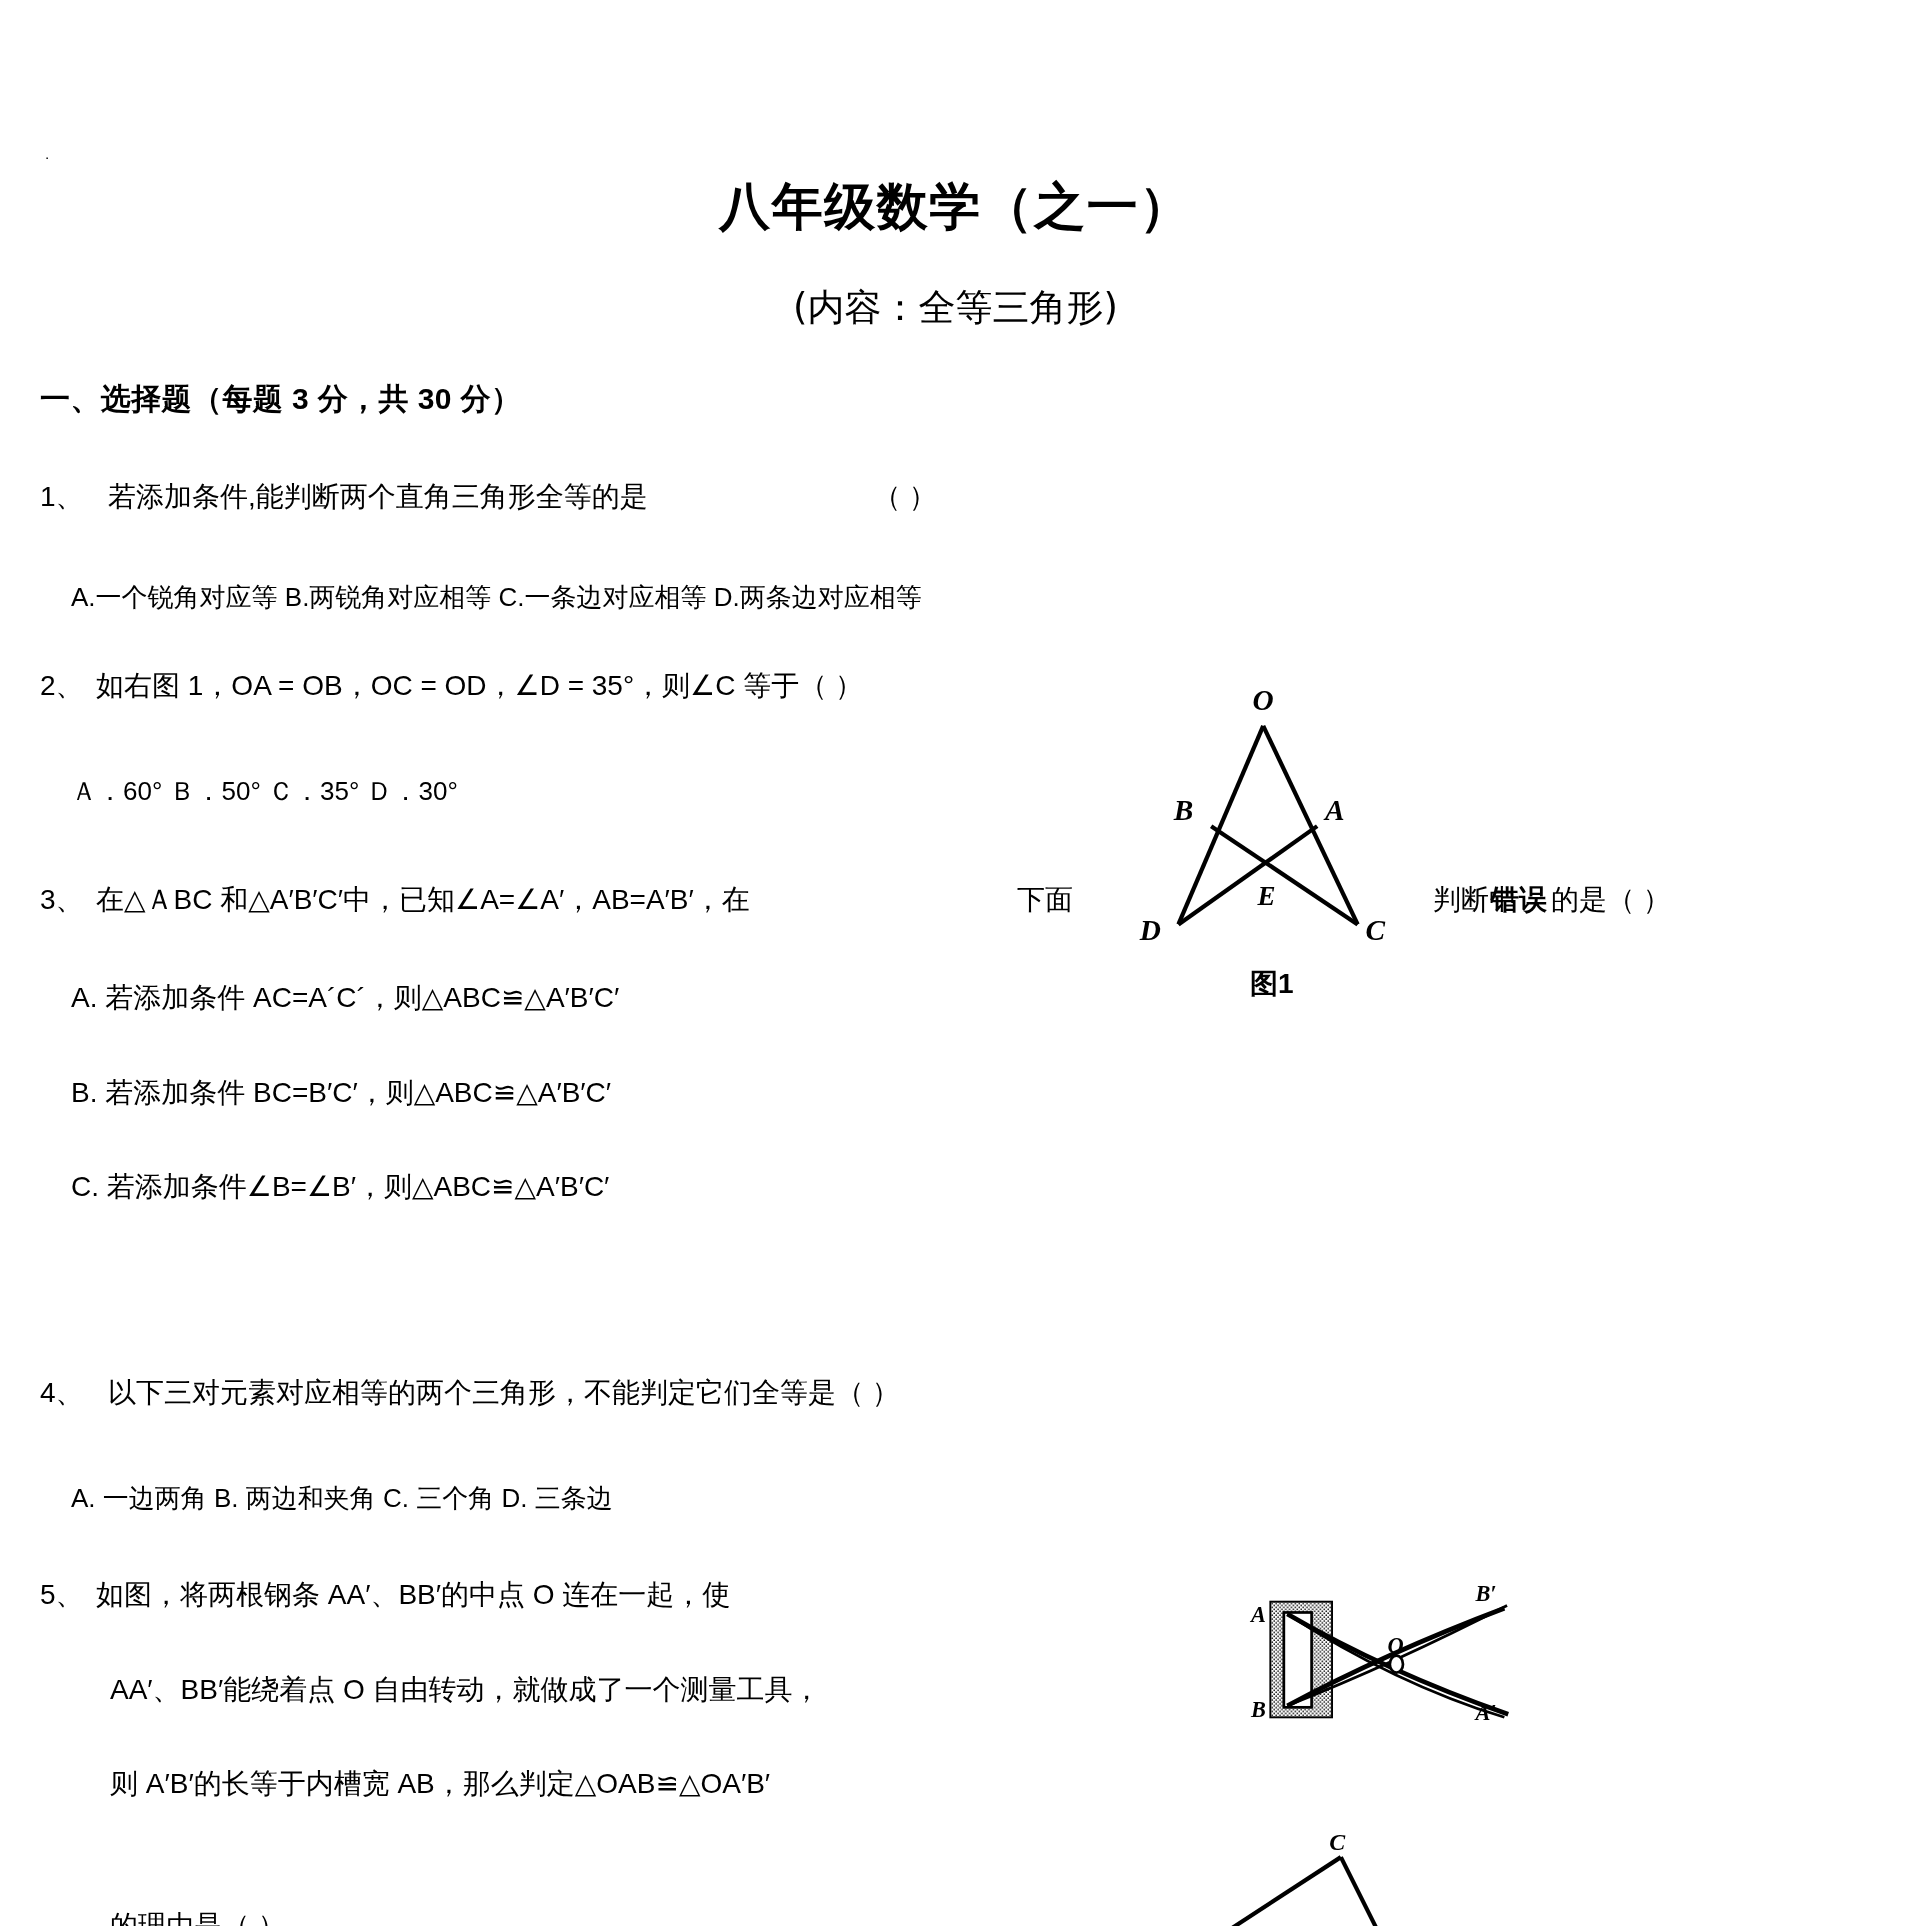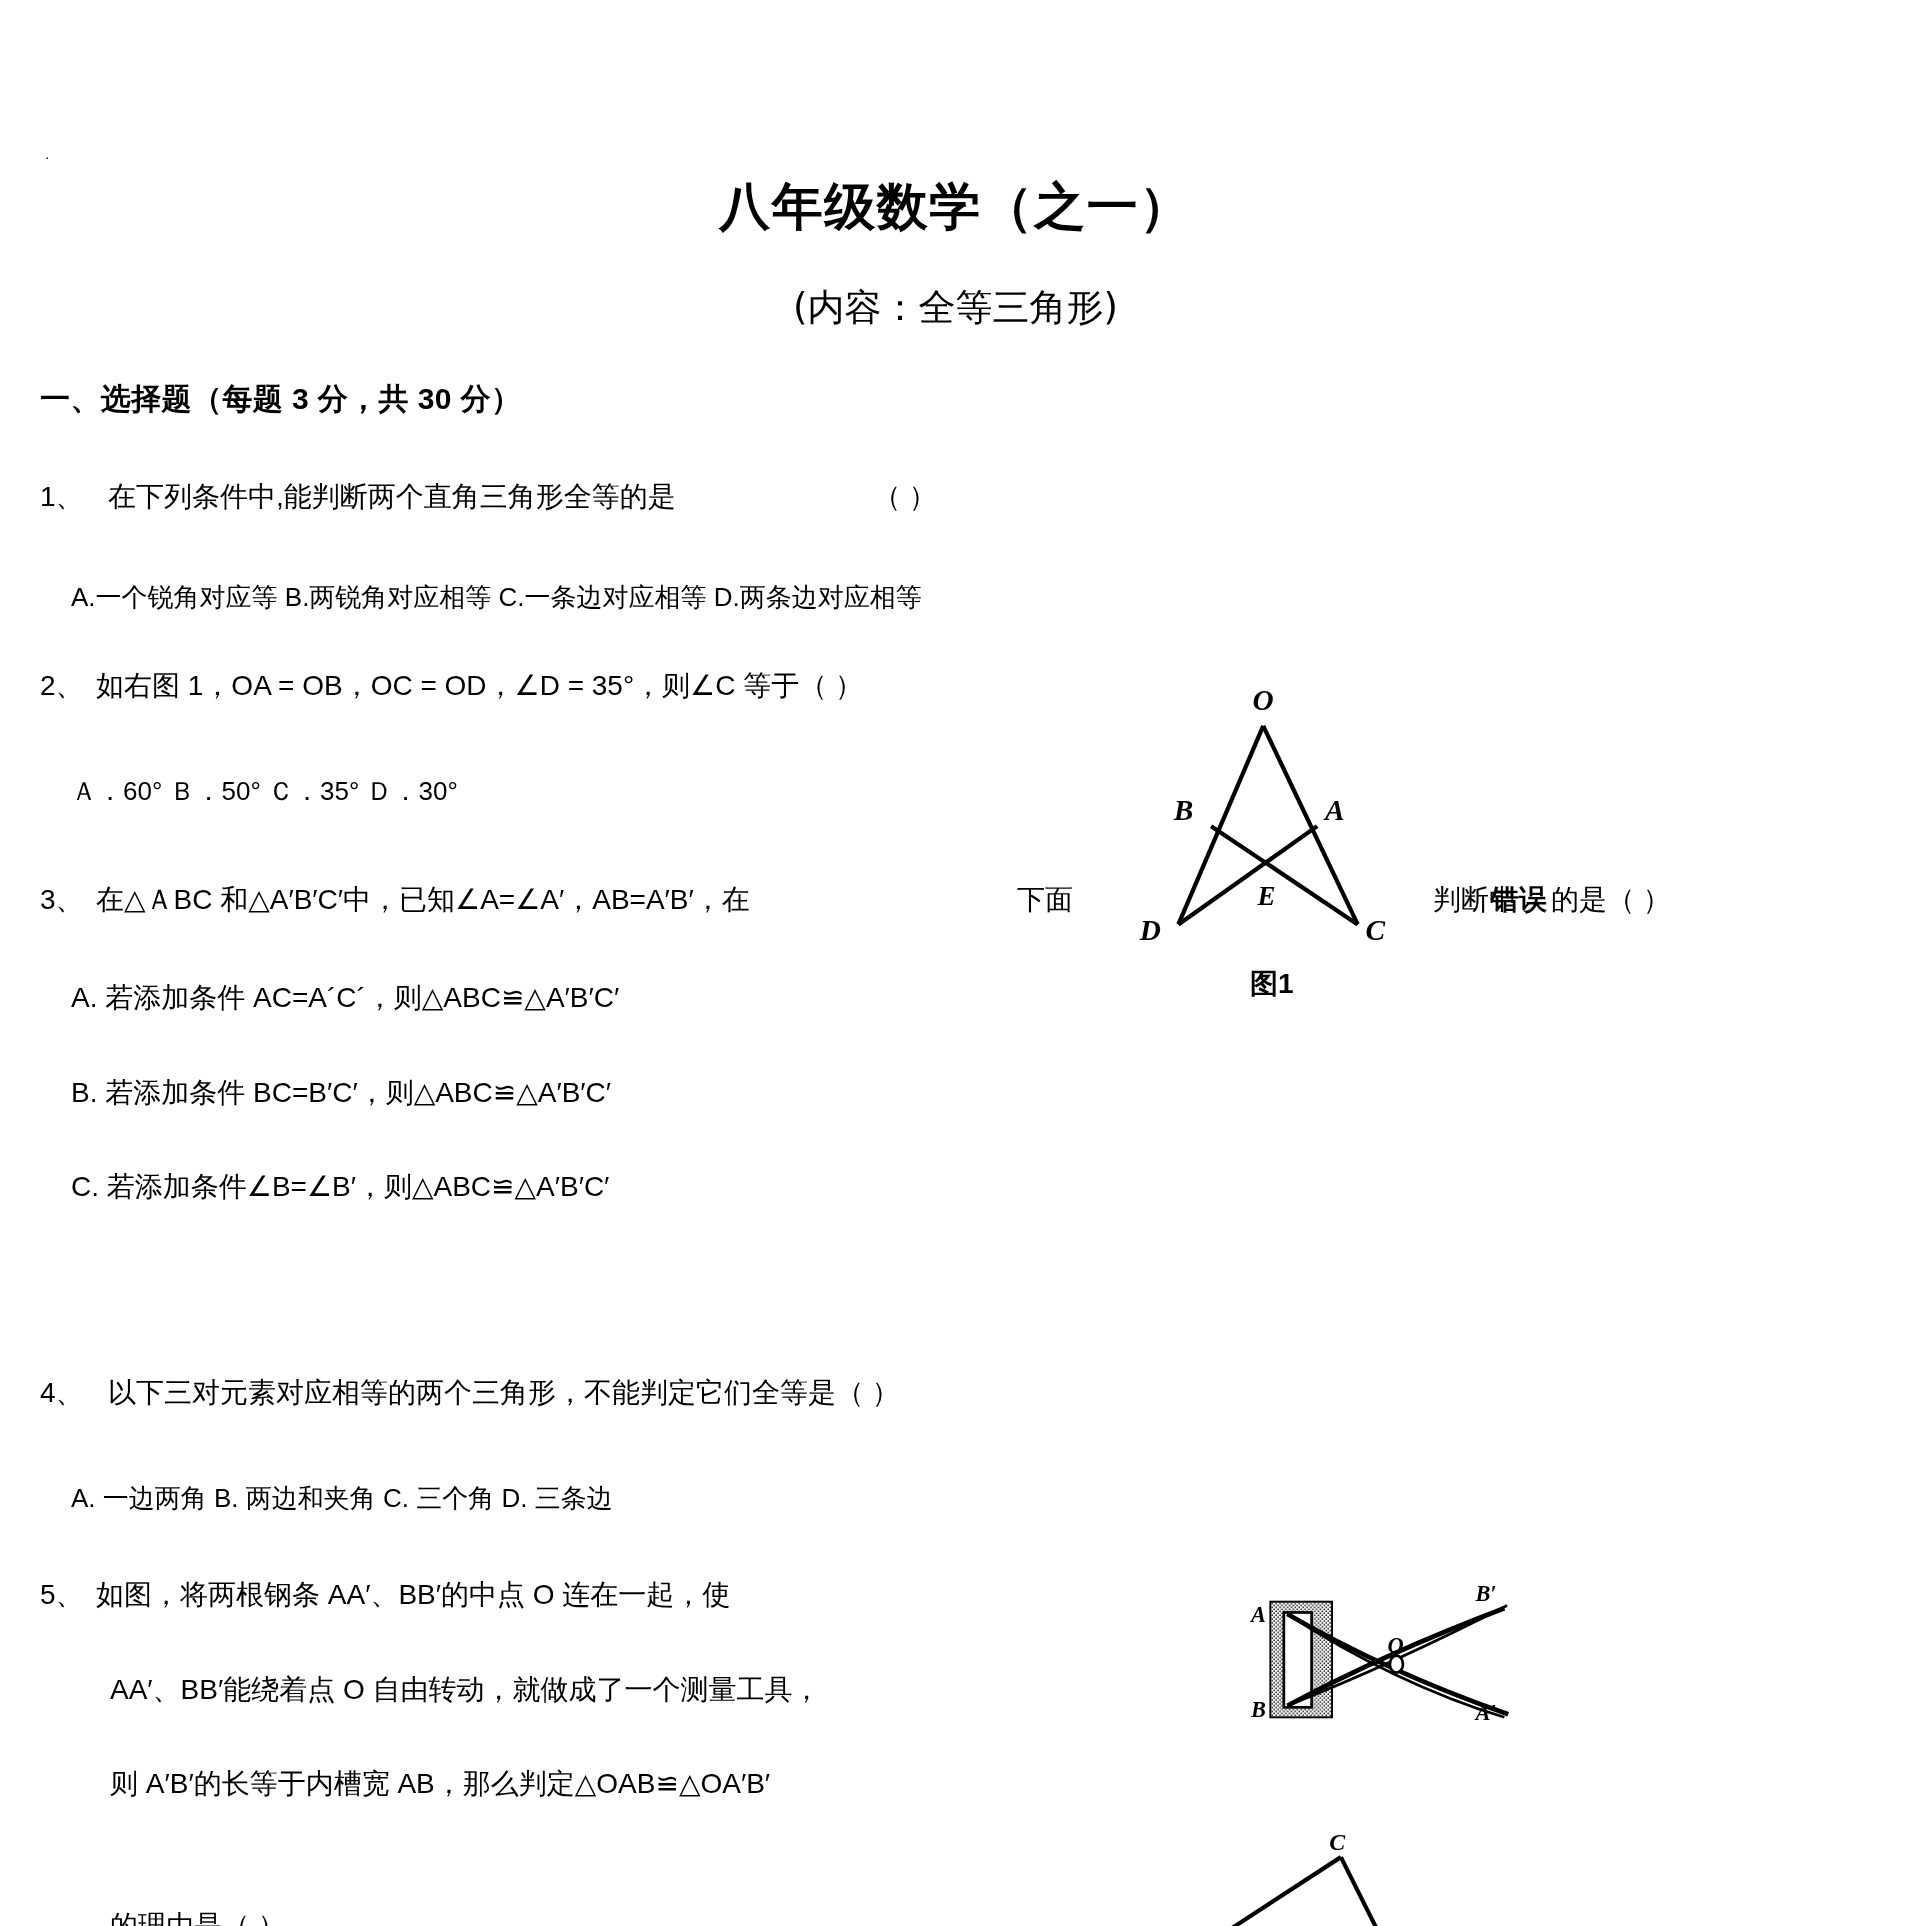--- a/index.html
+++ b/index.html
@@ -88,21 +88,21 @@
 
 <div class="page">
 
   <span class="dot-mark" style="left:45px; top:146px;">.</span>
 
   <div class="doc-title">八年级数学（之一）</div>
   <div class="doc-subtitle">(内容：全等三角形)</div>
   <div class="section-head">一、选择题（每题 3 分，共 30 分）</div>
 
   <div class="q-line" style="left:40px; top:483px;">1、</div>
-  <div class="q-line" style="left:108px; top:483px;">在下列条件中,能判断两个直角三角形全等的是</div>
+  <div class="q-line" style="left:108px; top:483px;">若添加条件,能判断两个直角三角形全等的是</div>
   <div class="q-line" style="left:873px; top:483px;">（      ）</div>
   <div class="q-opts" style="left:71px; top:580px;">A.一个锐角对应等   B.两锐角对应相等    C.一条边对应相等       D.两条边对应相等</div>
 
   <div class="q-line" style="left:40px; top:672px;">2、</div>
   <div class="q-line" style="left:96px; top:672px;">如右图 1，OA = OB，OC = OD，∠D = 35°，则∠C 等于（        ）</div>
   <div class="q-opts" style="left:71px; top:774px;">Ａ．60°    Ｂ．50°    Ｃ．35°     Ｄ．30°</div>
 
   <div class="fig" style="left:1109px; top:670px;">
     <svg width="320" height="293" viewBox="0 0 830 760">
 

